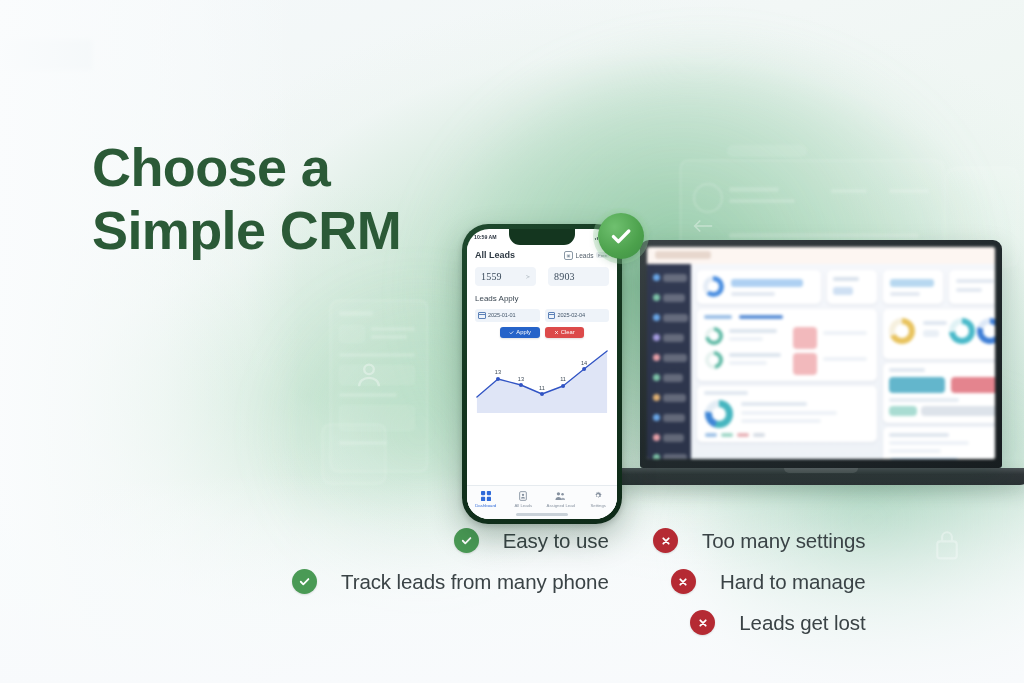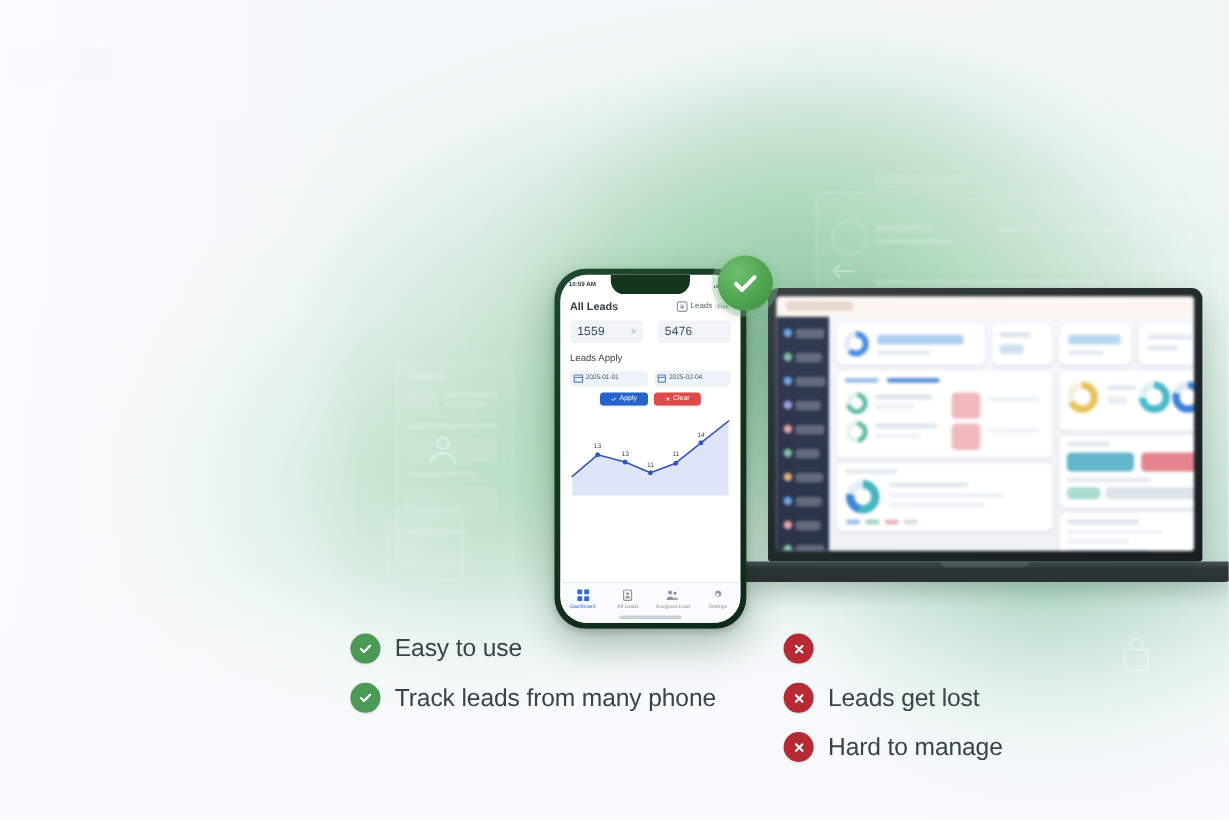--- a/index.html
+++ b/index.html
@@ -125,21 +125,22 @@
     display: flex;
     flex-direction: column;
     gap: 16px;
   }
   .bullets.left  { left: 292px; top: 528px; }
   .bullets.right { left: 653px; top: 528px; }
 
   .bullet-row {
     display: flex;
     align-items: center;
-    gap: 12px;
+    gap: 24px;
+    justify-content: flex-end;
   }
   .bullet-icon {
     width: 25px;
     height: 25px;
     border-radius: 50%;
     flex: 0 0 25px;
     display: flex;
     align-items: center;
     justify-content: center;
   }
@@ -310,21 +311,21 @@
     font-size: 4.2px; color: #8a98a5;
   }
   .ph-badge-tag {
     font-size: 4.4px;
     background: #e7ebef;
     color: #6d7982;
     border-radius: 2px;
     padding: 0.5px 2px;
   }
   .ph-stats {
-    display: flex; gap: 12px; margin-bottom: 8px;
+    display: flex; gap: 12px; margin-bottom: 8px; font-family: Liberation Serif, serif;
   }
   .ph-stat {
     flex: 1;
     background: #f0f4f9;
     border-radius: 4px;
     padding: 4px 6px;
     display: flex; align-items: center; justify-content: space-between;
     box-sizing: border-box;
   }
   .ph-stat-val {
@@ -626,21 +627,21 @@
             <span class="ph-badge-tag">Free</span>
           </span>
         </div>
 
         <div class="ph-stats">
           <div class="ph-stat">
             <span class="ph-stat-val">1559</span>
             <span class="ph-stat-chev">&gt;</span>
           </div>
           <div class="ph-stat">
-            <span class="ph-stat-val">5476</span>
+            <span class="ph-stat-val">8903</span>
           </div>
         </div>
 
         <div class="ph-section-title">Leads Apply</div>
 
         <div class="ph-dates">
           <div class="ph-date">
             <span class="ph-date-ic"></span>
             <span class="ph-date-txt">2025-01-01</span>
           </div>
@@ -733,20 +734,22 @@
 
   <div class="check-badge">
     <svg width="26" height="26" viewBox="0 0 24 24" fill="none" stroke="#ffffff" stroke-width="3.1" stroke-linecap="round" stroke-linejoin="round">
       <path d="M5 12.6l4.6 4.6L19.2 7.4"></path>
     </svg>
   </div>
 
   <div class="bg-fade-left"></div>
   <div class="bg-fade-bottom"></div>
 
+  <div class="headline">Choose a
+Simple CRM</div>
 
   <div class="bullets left">
     <div class="bullet-row">
       <span class="bullet-icon ok">
         <svg width="13" height="13" viewBox="0 0 16 16" fill="none" stroke="#ffffff" stroke-width="2.2" stroke-linecap="round" stroke-linejoin="round">
             <path d="M3.4 8.3l3.1 3.1L12.8 5"></path>
           </svg>
       </span>
       <span class="bullet-label">Easy to use</span>
     </div>
@@ -760,32 +763,33 @@
     </div>
   </div>
 
   <div class="bullets right">
     <div class="bullet-row">
       <span class="bullet-icon bad">
         <svg width="12" height="12" viewBox="0 0 16 16" fill="none" stroke="#ffffff" stroke-width="2.4" stroke-linecap="round">
             <path d="M4.4 4.4l7.2 7.2M11.6 4.4l-7.2 7.2"></path>
           </svg>
       </span>
+      <span class="bullet-label">Too many settings</span>
+    </div>
+    <div class="bullet-row">
+      <span class="bullet-icon bad">
+        <svg width="12" height="12" viewBox="0 0 16 16" fill="none" stroke="#ffffff" stroke-width="2.4" stroke-linecap="round">
+            <path d="M4.4 4.4l7.2 7.2M11.6 4.4l-7.2 7.2"></path>
+          </svg>
+      </span>
+      <span class="bullet-label">Hard to manage</span>
     </div>
     <div class="bullet-row">
       <span class="bullet-icon bad">
         <svg width="12" height="12" viewBox="0 0 16 16" fill="none" stroke="#ffffff" stroke-width="2.4" stroke-linecap="round">
             <path d="M4.4 4.4l7.2 7.2M11.6 4.4l-7.2 7.2"></path>
           </svg>
       </span>
       <span class="bullet-label">Leads get lost</span>
     </div>
-    <div class="bullet-row">
-      <span class="bullet-icon bad">
-        <svg width="12" height="12" viewBox="0 0 16 16" fill="none" stroke="#ffffff" stroke-width="2.4" stroke-linecap="round">
-            <path d="M4.4 4.4l7.2 7.2M11.6 4.4l-7.2 7.2"></path>
-          </svg>
-      </span>
-      <span class="bullet-label">Hard to manage</span>
-    </div>
   </div>
 
 </div>
 
 </body></html>

